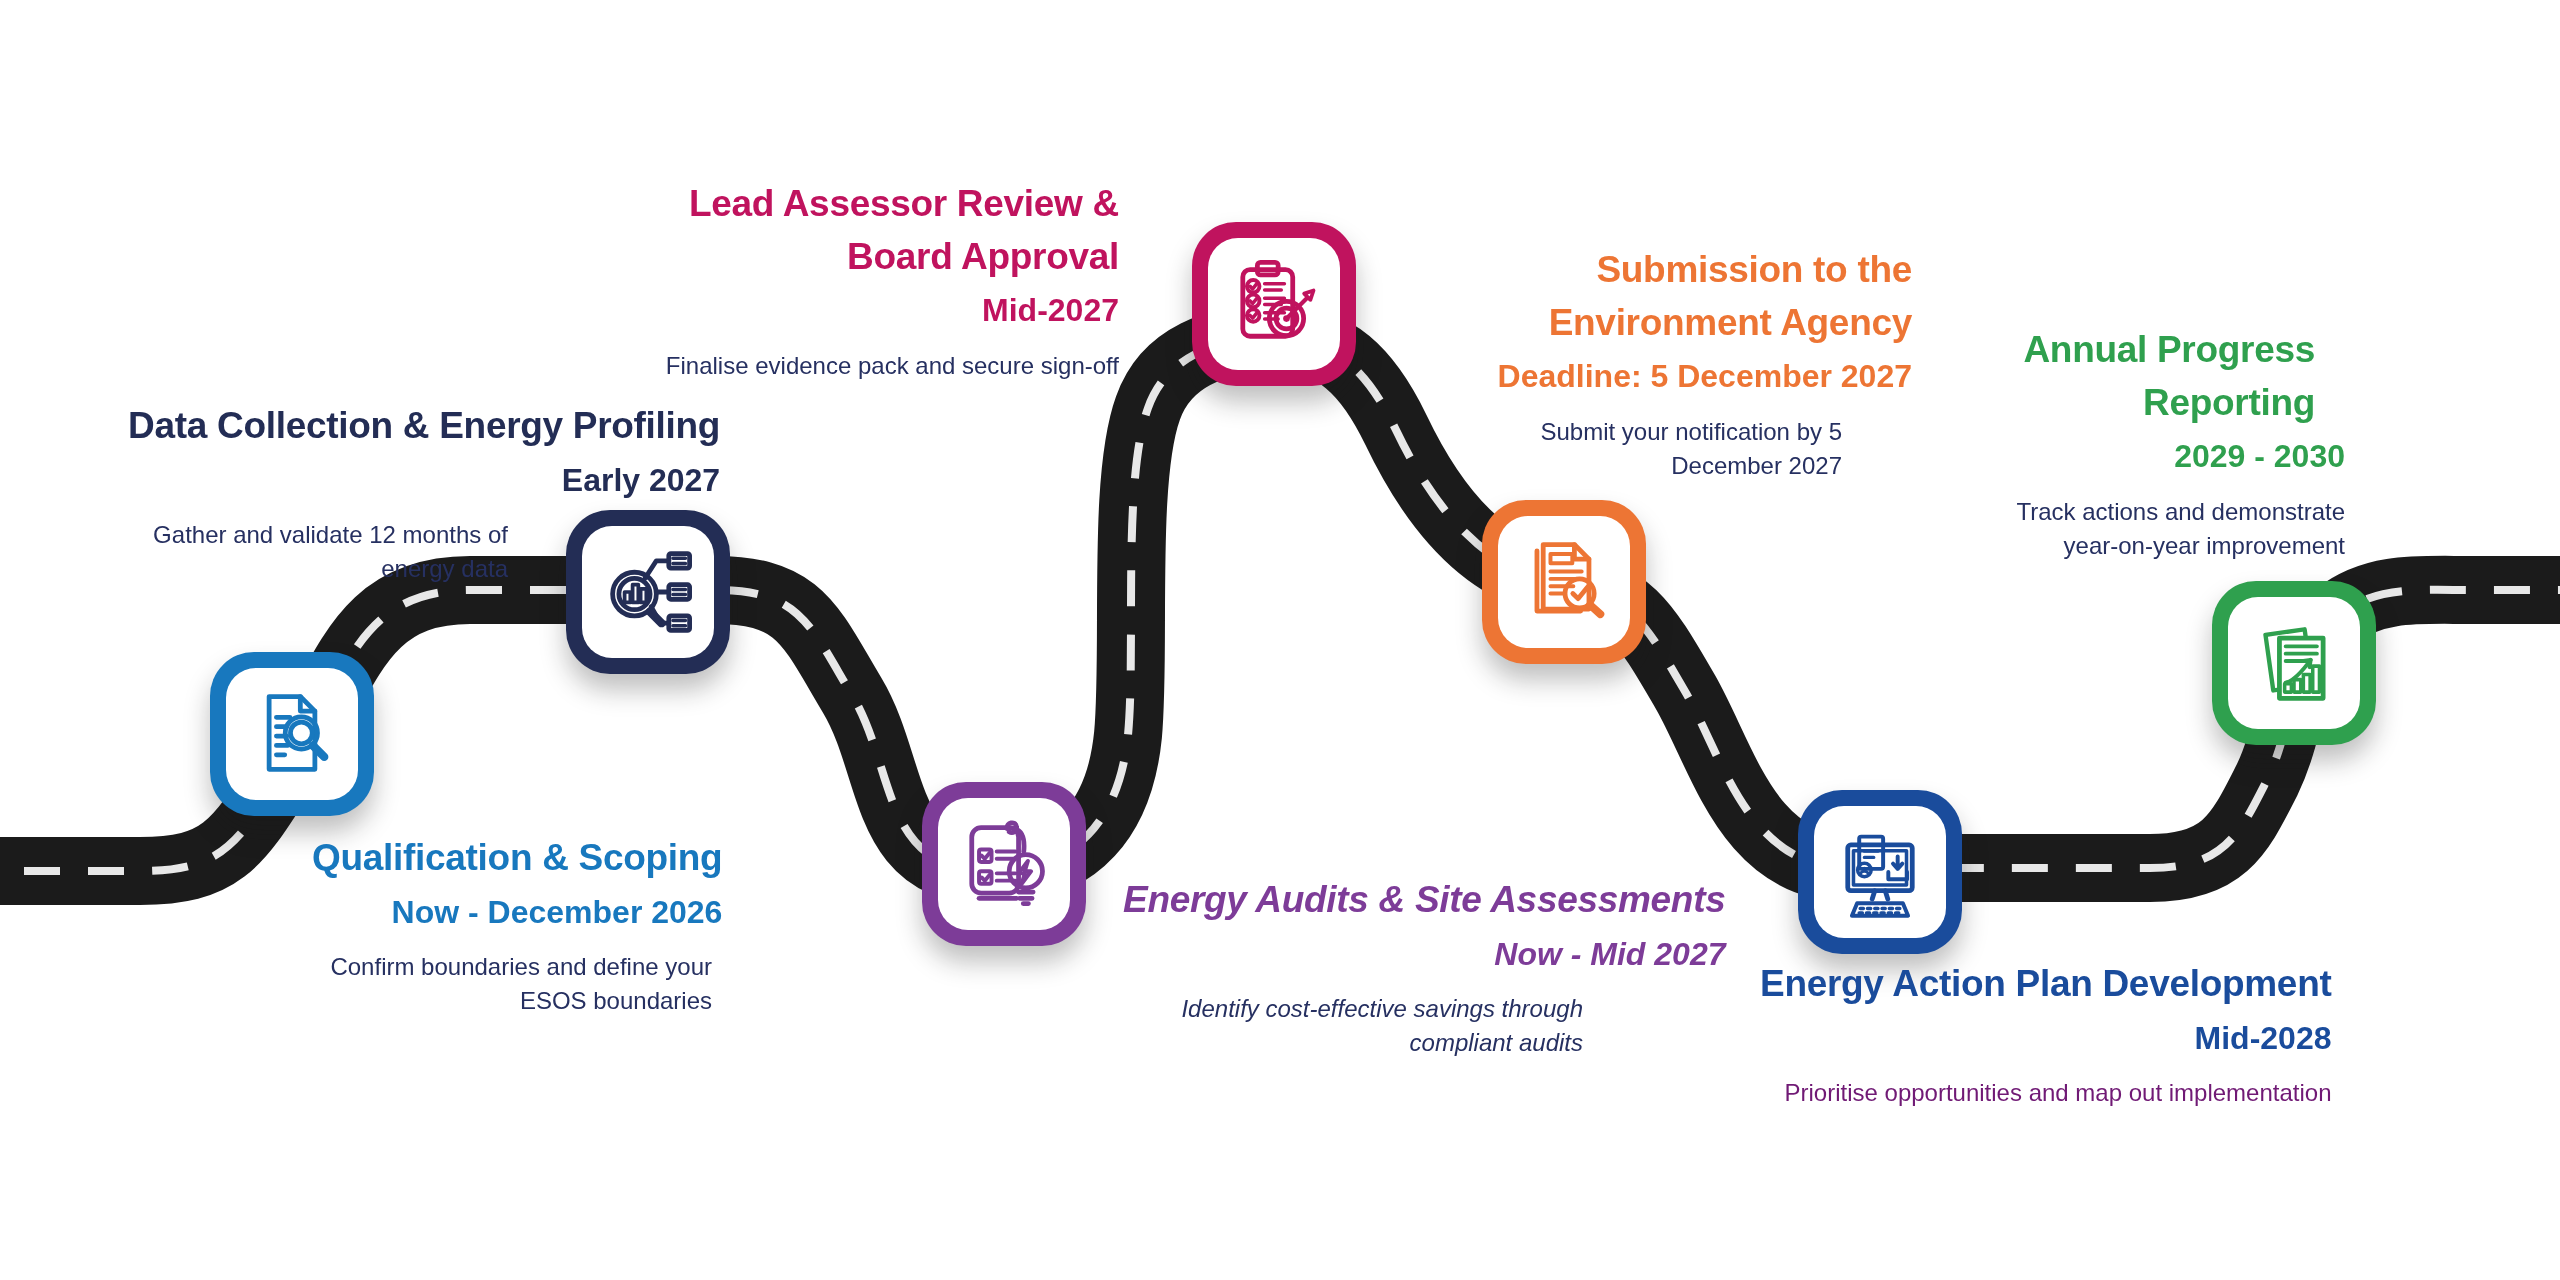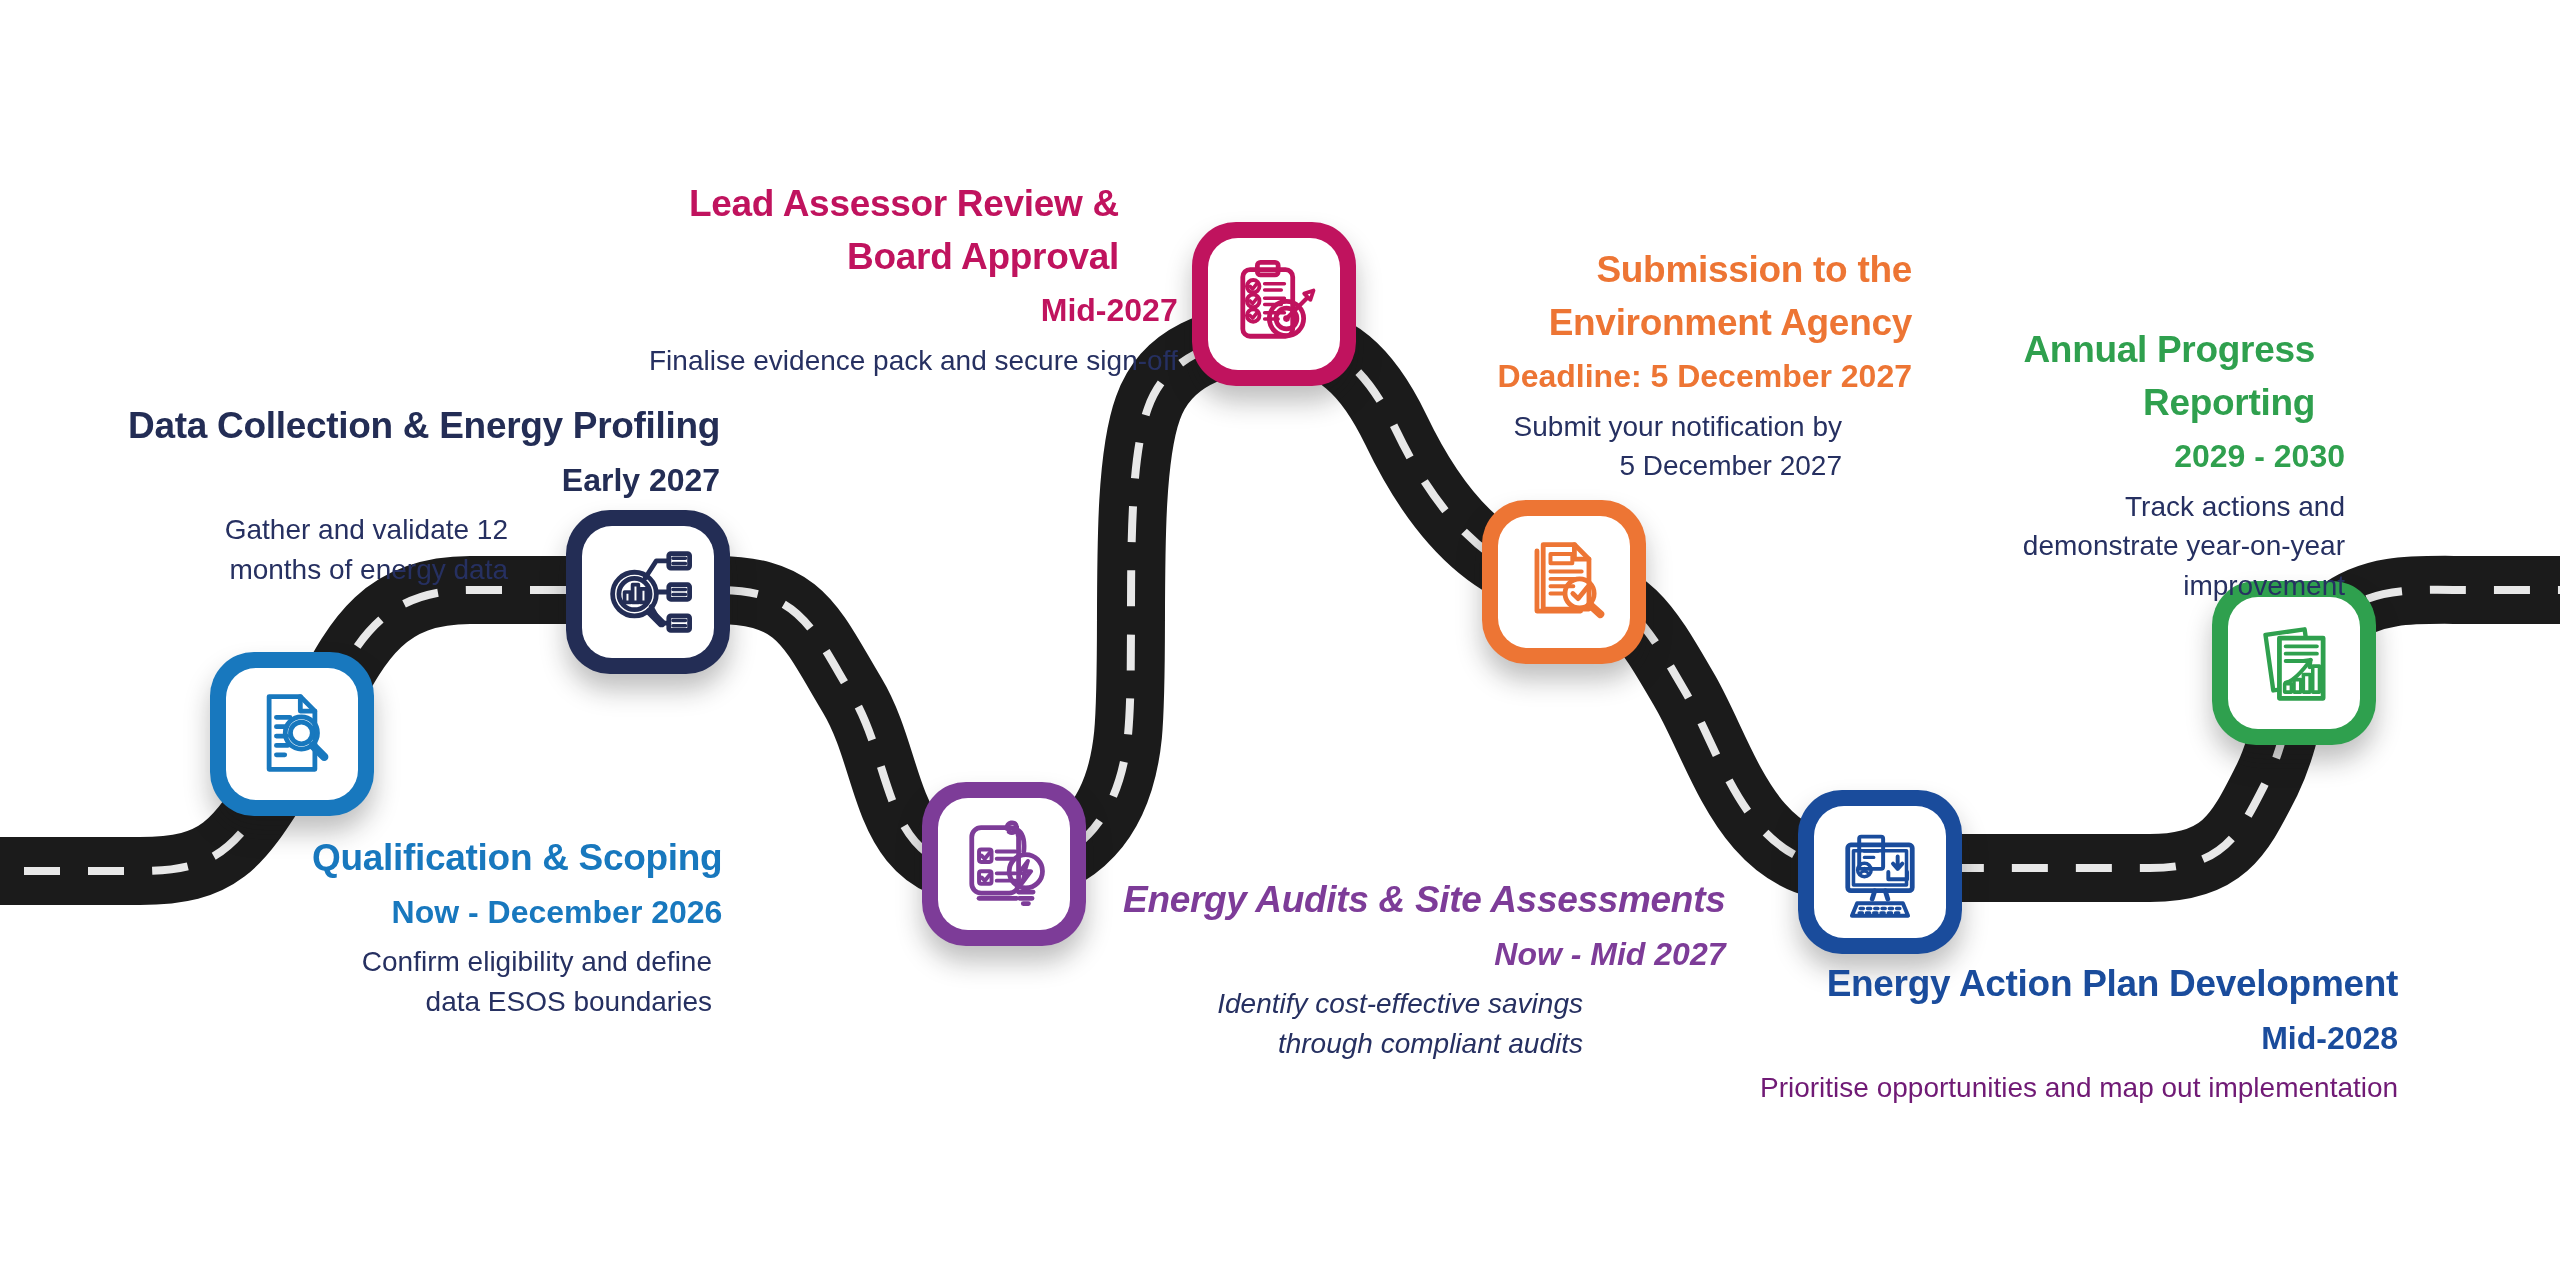--- a/index.html
+++ b/index.html
@@ -24,21 +24,21 @@
     background:#ffffff;border-radius:30px;
     display:flex;align-items:center;justify-content:center;
   }
   .tile-inner svg{width:104px;height:104px;display:block;}
   .icn{fill:none;stroke:currentColor;stroke-width:4.6;stroke-linecap:round;stroke-linejoin:round;}
 
   
   .mblock{position:absolute;text-align:right;}
   .m-title{font-weight:bold;font-size:37px;line-height:1.42;letter-spacing:-.3px;}
   .m-date{font-weight:bold;font-size:32px;line-height:1.3;margin-top:7px;}
-  .m-desc{font-weight:normal;font-size:28px;line-height:1.42;margin-top:9px;}
+  .m-desc{font-weight:normal;font-size:24px;line-height:1.42;margin-top:17px;}
 
   
   #blk-qualification{left:312px;top:832px;}  #blk-qualification .m-desc{max-width:400px;}
   #blk-data{left:128px;top:400px;}           #blk-data .m-desc{max-width:380px;}
   #blk-audits{left:1123px;top:874px;font-style:italic;}        #blk-audits .m-desc{max-width:460px;}
   #blk-assessor{left:649px;top:178px;}       #blk-assessor .m-title{max-width:470px;} #blk-assessor .m-desc{max-width:640px;}
   #blk-submission{left:1492px;top:244px;}    #blk-submission .m-title{max-width:420px;} #blk-submission .m-desc{max-width:350px;}
   #blk-action{left:1760px;top:958px;}        #blk-action .m-desc{max-width:720px;}
   #blk-annual{left:1985px;top:324px;}        #blk-annual .m-title{max-width:330px;} #blk-annual .m-desc{max-width:360px;}
 
@@ -235,21 +235,21 @@
           <rect x="59" y="61" width="6.5" height="17" stroke-width="3.4"></rect>
           <rect x="68" y="53" width="6.5" height="25" stroke-width="3.4"></rect>
         </svg>
       </span>
     </div>
   </div>
 
   <div class="mblock" id="blk-qualification">
     <div class="m-title" style="color: rgb(24, 120, 190);">Qualification &amp; Scoping</div>
     <div class="m-date" style="color: rgb(24, 120, 190);">Now - December 2026</div>
-    <div class="m-desc" style="color: rgb(38, 48, 97);">Confirm eligibility and define data ESOS boundaries</div>
+    <div class="m-desc" style="color: rgb(38, 48, 97);">Confirm boundaries and define your ESOS boundaries</div>
   </div>
 
   <div class="mblock" id="blk-data">
     <div class="m-title" style="color: rgb(35, 45, 85);">Data Collection &amp; Energy Profiling</div>
     <div class="m-date" style="color: rgb(35, 45, 85);">Early 2027</div>
     <div class="m-desc" style="color: rgb(38, 48, 97);">Gather and validate 12 months of energy data</div>
   </div>
 
   <div class="mblock" id="blk-audits">
     <div class="m-title" style="color: rgb(125, 60, 152);">Energy Audits &amp; Site Assessments</div>

